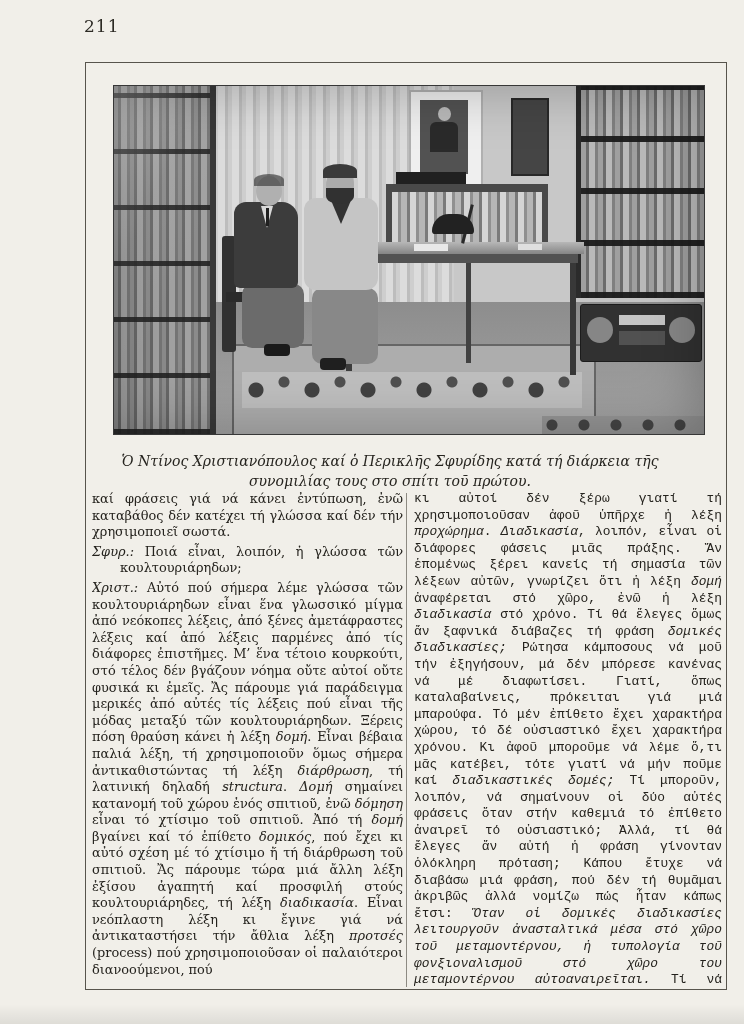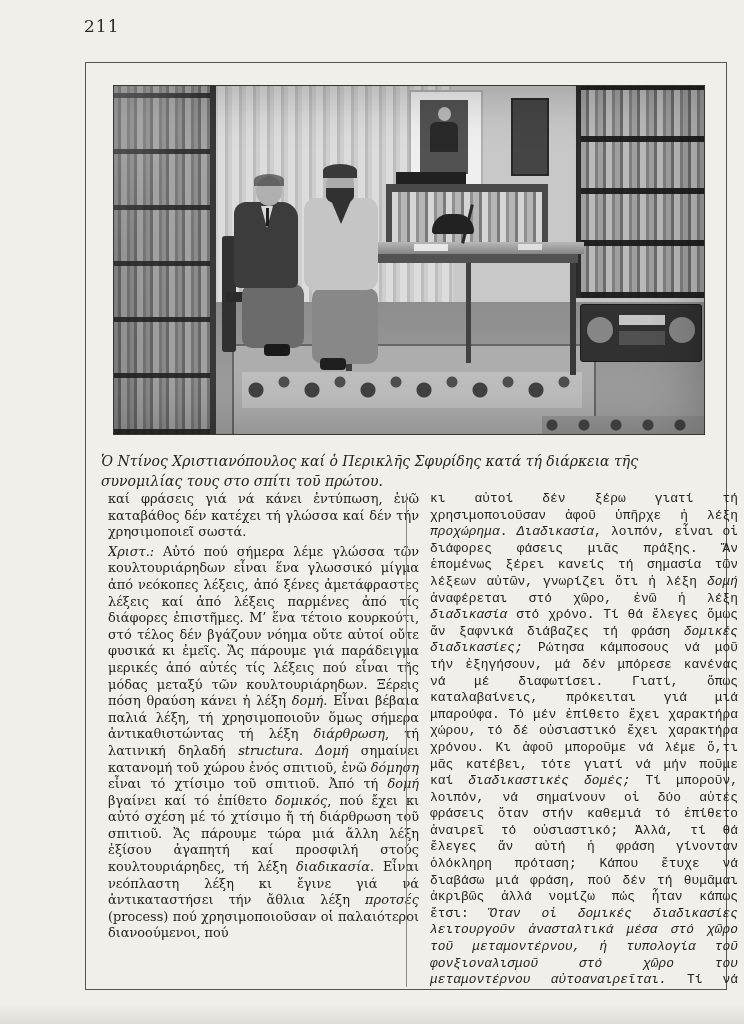--- a/index.html
+++ b/index.html
@@ -86,27 +86,27 @@
   .ph-man2-hair{left:209px;top:78px;width:34px;height:14px;border-radius:50% 50% 0 0;background:#3e3b34;}
   .ph-man2-beard{left:212px;top:102px;width:28px;height:16px;border-radius:0 0 50% 50%;background:#35332c;}
   .ph-man2-body{left:190px;top:112px;width:74px;height:92px;border-radius:12px;background:#c9c4b5;}
   .ph-man2-collar{left:216px;top:112px;width:22px;height:26px;background:#35332e;clip-path:polygon(0 0,100% 0,50% 100%);}
   .ph-man2-legs{left:198px;top:202px;width:66px;height:76px;border-radius:10px;background:#8d8879;}
   .ph-man2-shoe{left:206px;top:272px;width:26px;height:12px;border-radius:4px;background:#22211c;}
   .ph-vignette{left:0;top:0;width:590px;height:348px;
     box-shadow:inset 0 0 60px rgba(0,0,0,.28);}
   
   .caption{
-    position:absolute;left:15px;top:388px;width:600px;
-    font-style:italic;font-size:14px;line-height:20px;color:#26241f;
+    position:absolute;left:4px;top:388px;width:600px;
+    font-style:italic;font-size:14px;line-height:20px;text-align:center;color:#26241f;
   }
   
   .columns{position:absolute;left:0;top:428px;width:640px;height:496px;}
   .col{position:absolute;top:0;height:496px;overflow:hidden;
-    font-size:12.9px;line-height:16.6px;text-align:justify;color:#24221d;margin-left:16px;}
+    font-size:12.9px;line-height:16.6px;text-align:justify;color:#24221d;}
   .col-left{left:6px;width:311px;}
   .col-right{left:328px;width:308px;font-family:Liberation Mono, monospace;}
   .divider{position:absolute;left:320px;top:2px;width:1px;height:494px;background:#8d8a82;}
   .para{margin:0;}
   .para + .para{margin-top:3px;}
   .dialog-hang{padding-left:28px;text-indent:-28px;}
   .it{font-style:italic;}
 </style>
 </head>
 <body>
@@ -169,20 +169,21 @@
     <div class="ph-man2-beard"></div>
     <div class="ph-man2-shoe"></div>
     <div class="ph-vignette"></div>
   </div>
 
   <div class="caption">Ὁ Ντίνος Χριστιανόπουλος καί ὁ Περικλῆς Σφυρίδης κατά τή διάρκεια τῆς συνομιλίας τους στο σπίτι τοῦ πρώτου.</div>
 
   <div class="columns">
     <div class="col col-left">
         <p class="para flow"><span>καί φράσεις γιά νά κάνει ἐντύπωση, ἐνῶ καταβάθος δέν κατέχει τή γλώσσα καί δέν τήν χρησιμοποιεῖ σωστά.</span></p>
+        <p class="para dialog-hang"><span class="it">Σφυρ.:</span><span> Ποιά εἶναι, λοιπόν, ἡ γλώσσα τῶν κουλτουριάρηδων;</span></p>
         <p class="para dialog"><span class="it">Χριστ.:</span><span> Αὐτό πού σήμερα λέμε γλώσσα τῶν κουλτουριάρηδων εἶναι ἕνα γλωσσικό μίγμα ἀπό νεόκοπες λέξεις, ἀπό ξένες ἀμετάφραστες λέξεις καί ἀπό λέξεις παρμένες ἀπό τίς διάφορες ἐπιστῆμες. Μ’ ἕνα τέτοιο κουρκούτι, στό τέλος δέν βγάζουν νόημα οὔτε αὐτοί οὔτε φυσικά κι ἐμεῖς. Ἄς πάρουμε γιά παράδειγμα μερικές ἀπό αὐτές τίς λέξεις πού εἶναι τῆς μόδας μεταξύ τῶν κουλτουριάρηδων. Ξέρεις πόση θραύση κάνει ἡ λέξη </span><span class="it">δομή</span><span>. Εἶναι βέβαια παλιά λέξη, τή χρησιμοποιοῦν ὅμως σήμερα ἀντικαθιστώντας τή λέξη </span><span class="it">διάρθρωση</span><span>, τή λατινική δηλαδή </span><span class="it">structura</span><span>. </span><span class="it">Δομή</span><span> σημαίνει κατανομή τοῦ χώρου ἑνός σπιτιοῦ, ἐνῶ </span><span class="it">δόμηση</span><span> εἶναι τό χτίσιμο τοῦ σπιτιοῦ. Ἀπό τή </span><span class="it">δομή</span><span> βγαίνει καί τό ἐπίθετο </span><span class="it">δομικός</span><span>, πού ἔχει κι αὐτό σχέση μέ τό χτίσιμο ἤ τή διάρθρωση τοῦ σπιτιοῦ. Ἄς πάρουμε τώρα μιά ἄλλη λέξη ἐξίσου ἀγαπητή καί προσφιλή στούς κουλτουριάρηδες, τή λέξη </span><span class="it">διαδικασία</span><span>. Εἶναι νεόπλαστη λέξη κι ἔγινε γιά νά ἀντικαταστήσει τήν ἄθλια λέξη </span><span class="it">προτσές</span><span> (process) πού χρησιμοποιοῦσαν οἱ παλαιότεροι διανοούμενοι, πού</span></p>
       </div>
     <div class="divider"></div>
     <div class="col col-right">
         <p class="para flow"><span>κι αὐτοί δέν ξέρω γιατί τή χρησιμοποιοῦσαν ἀφοῦ ὑπῆρχε ἡ λέξη </span><span class="it">προχώρημα</span><span>. </span><span class="it">Διαδικασία</span><span>, λοιπόν, εἶναι οἱ διάφορες φάσεις μιᾶς πράξης. Ἄν ἑπομένως ξέρει κανείς τή σημασία τῶν λέξεων αὐτῶν, γνωρίζει ὅτι ἡ λέξη </span><span class="it">δομή</span><span> ἀναφέρεται στό χῶρο, ἐνῶ ἡ λέξη </span><span class="it">διαδικασία</span><span> στό χρόνο. Τί θά ἔλεγες ὅμως ἄν ξαφνικά διάβαζες τή φράση </span><span class="it">δομικές διαδικασίες;</span><span> Ρώτησα κάμποσους νά μοῦ τήν ἐξηγήσουν, μά δέν μπόρεσε κανένας νά μέ διαφωτίσει. Γιατί, ὅπως καταλαβαίνεις, πρόκειται γιά μιά μπαρούφα. Τό μέν ἐπίθετο ἔχει χαρακτήρα χώρου, τό δέ οὐσιαστικό ἔχει χαρακτήρα χρόνου. Κι ἀφοῦ μποροῦμε νά λέμε ὅ,τι μᾶς κατέβει, τότε γιατί νά μήν ποῦμε καί </span><span class="it">διαδικαστικές δομές;</span><span> Τί μποροῦν, λοιπόν, νά σημαίνουν οἱ δύο αὐτές φράσεις ὅταν στήν καθεμιά τό ἐπίθετο ἀναιρεῖ τό οὐσιαστικό; Ἀλλά, τί θά ἔλεγες ἄν αὐτή ἡ φράση γίνονταν ὁλόκληρη πρόταση; Κάπου ἔτυχε νά διαβάσω μιά φράση, πού δέν τή θυμᾶμαι ἀκριβῶς ἀλλά νομίζω πώς ἦταν κάπως ἔτσι: </span><span class="it">Ὅταν οἱ δομικές διαδικασίες λειτουργοῦν ἀνασταλτικά μέσα στό χῶρο τοῦ μεταμοντέρνου, ἡ τυπολογία τοῦ φονξιοναλισμοῦ στό χῶρο του μεταμοντέρνου αὐτοαναιρεῖται.</span><span> Τί νά πρωτοσχολιάσει κανείς σ’ αὐτή τή φράση; Πρῶτα πρῶτα πόσοι ξέρουν τόν ὅρο </span><span class="it">μεταμοντέρνο;</span><span> Ὁμολογῶ ὅτι κι ἐγώ δέν τόν ἤξερα,</span></p>
       </div>
   </div>
 
 </div>
 

